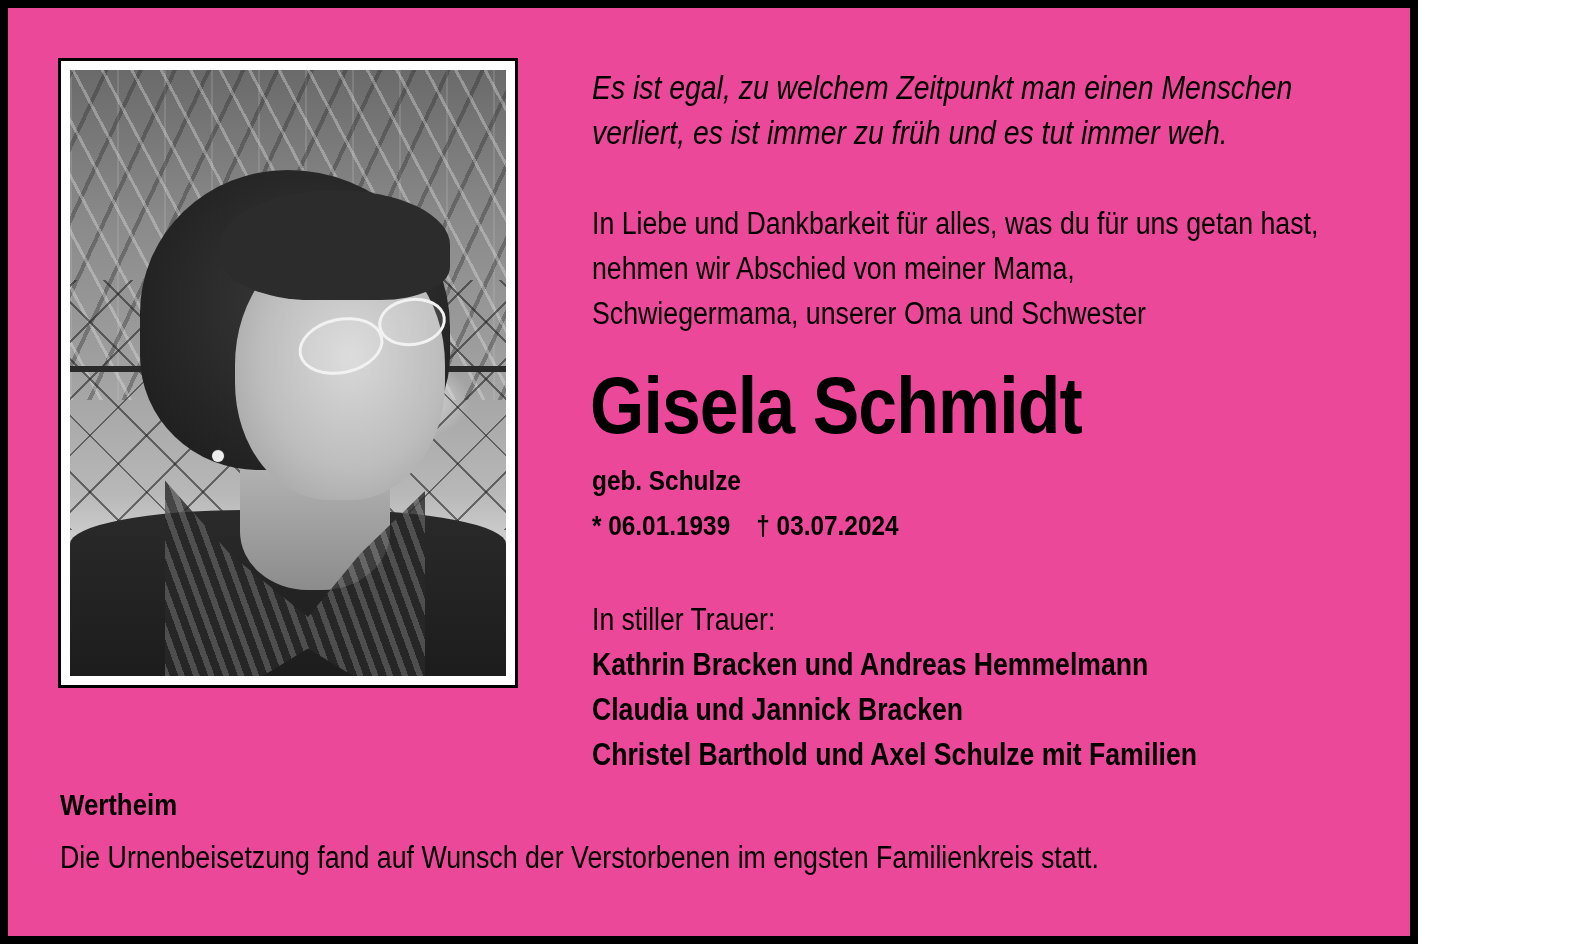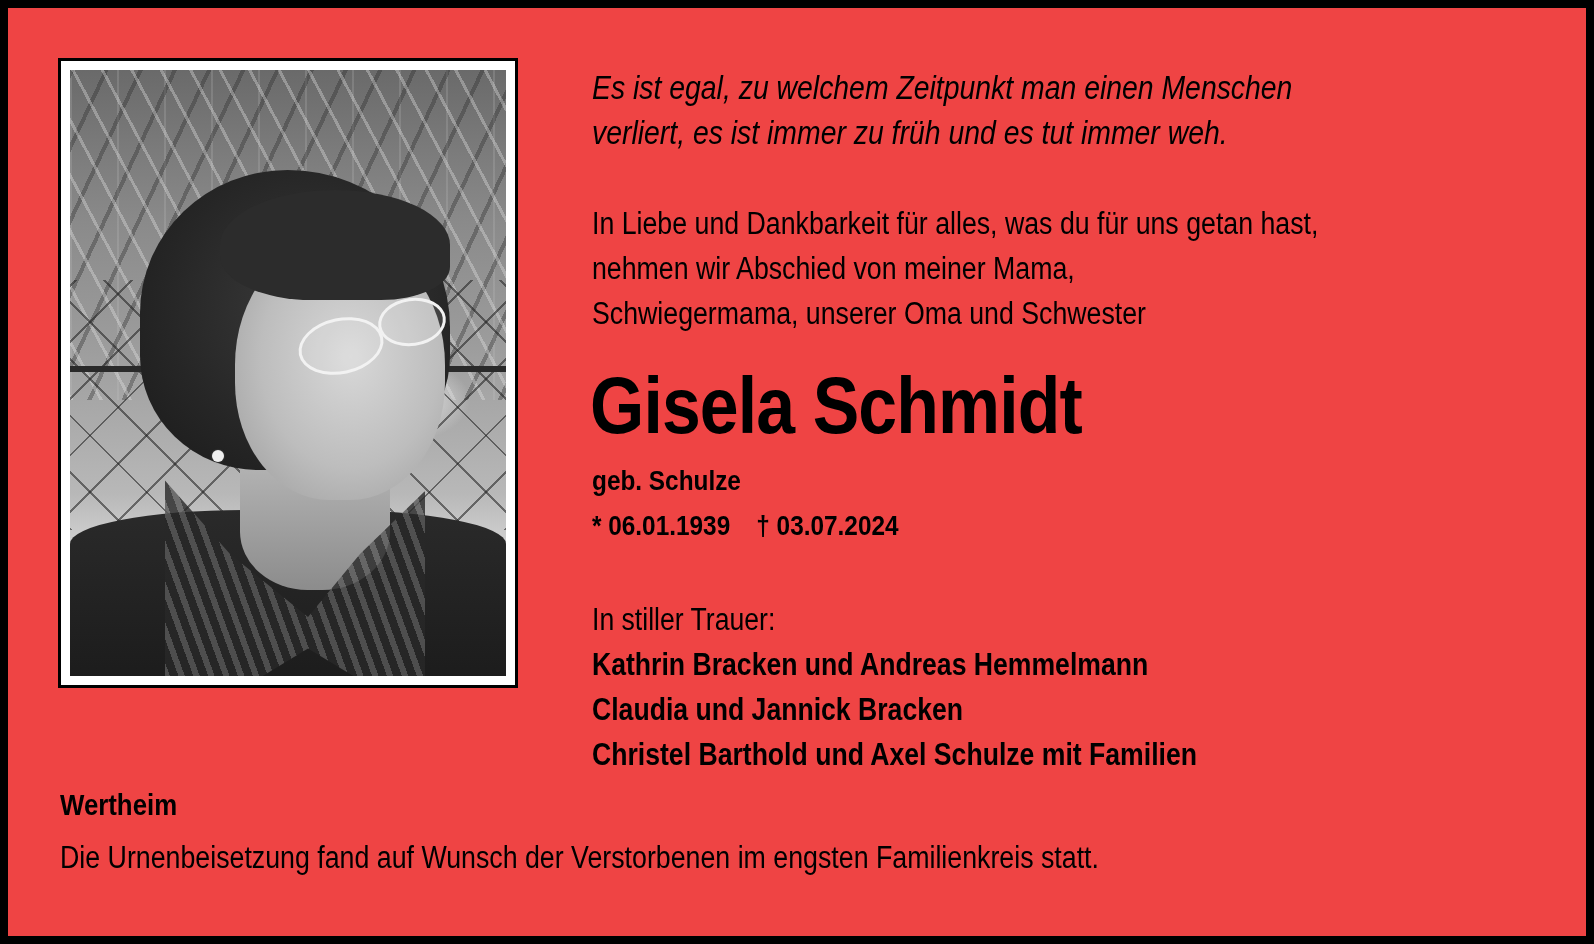--- a/index.html
+++ b/index.html
@@ -1,22 +1,22 @@
 <!DOCTYPE html>
 <html><head>
 <meta charset="utf-8">
 <style>
   html, body { margin: 0; padding: 0; background: #ffffff; }
   body { width: 1594px; height: 944px; position: relative; overflow: hidden; }
   .card {
     position: absolute; left: 0; top: 0;
-    width: 1594px; height: 944px;
+    width: 1418px; height: 944px;
     box-sizing: border-box;
     border: 8px solid #000000;
-    background: #ef4444;
+    background: #ec4899;
     color: #000000;
     font-family: "Liberation Sans", sans-serif;
   }
   
   .photo-frame {
     position: absolute; left: 50px; top: 50px;
     width: 460px; height: 630px;
     box-sizing: border-box;
     border: 3px solid #000;
     background: #fff;

